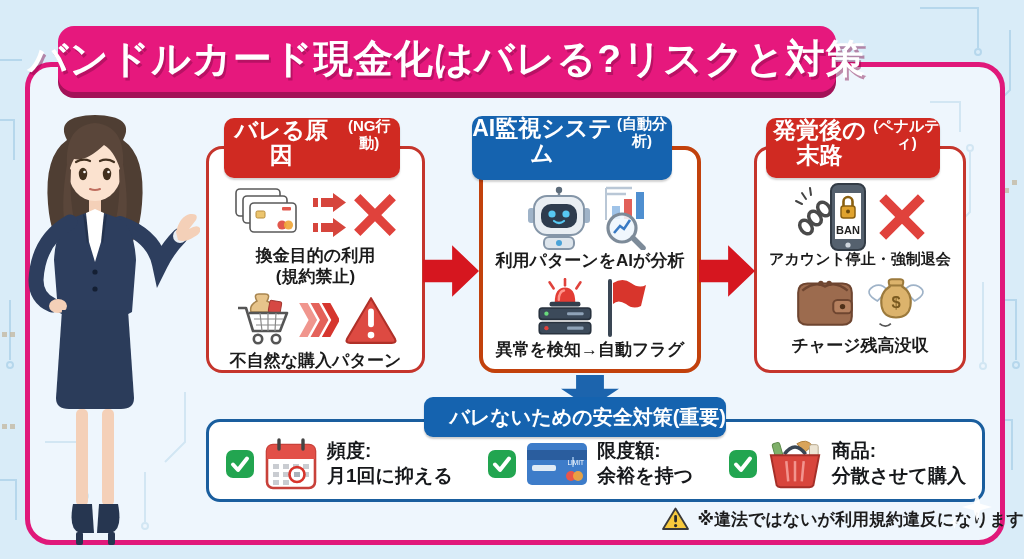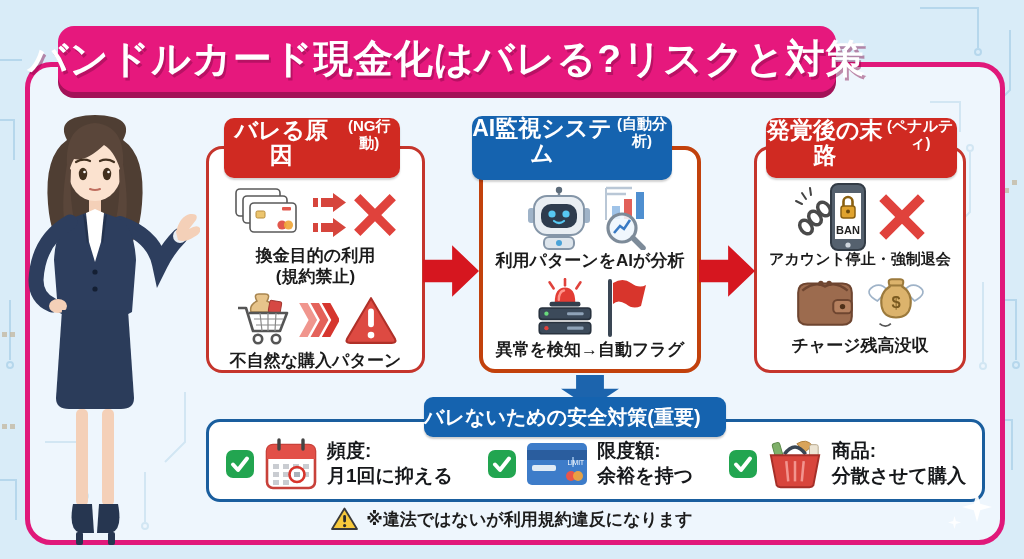--- a/index.html
+++ b/index.html
@@ -31,47 +31,47 @@
 
   .box-header { position:absolute; z-index:5; border-radius:10px; color:#fff; text-align:center;
     display:flex; flex-direction:row; justify-content:center; line-height:1.1;
     box-shadow:0 2px 2px rgba(0,0,0,.18); }
   .box-header .h1 { font-size:23px; font-weight:bold; }
   .box-header .h2 { font-size:15px; font-weight:bold; }
   .hdr-red  { background:#d02a22; }
   .hdr-blue { background:#1563af; }
   #hdr1 { left:224px; top:118px; width:176px; height:60px; }
   #hdr2 { left:472px; top:116px; width:200px; height:64px; }
-  #hdr3 { left:766px; top:118px; width:191px; height:60px; }
+  #hdr3 { left:766px; top:118px; width:174px; height:60px; }
 
   .box-content { position:absolute; inset:0; display:flex; flex-direction:column;
     align-items:center; padding-top:38px; z-index:4; }
   .icon-row { display:flex; align-items:center; justify-content:center; gap:5px; height:60px; }
   .caption { font-weight:bold; font-size:17px; color:#1b1b1b; text-align:center; line-height:1.22; margin:3px 0 5px; }
   .caption.small { font-size:15px; }
 
   .arrow-right { position:absolute; width:56px; height:56px; background:#d6161f; z-index:4;
     clip-path:polygon(0 30%,52% 30%,52% 4%,100% 50%,52% 96%,52% 70%,0 70%); }
   #arr1 { left:423px; top:243px; }
   #arr2 { left:699px; top:243px; }
   .arrow-down { position:absolute; left:561px; top:375px; width:58px; height:33px; background:#1c64ad; z-index:4;
     clip-path:polygon(26% 0,74% 0,74% 42%,100% 42%,50% 100%,0 42%,26% 42%); }
 
   .safety-box { position:absolute; left:206px; top:419px; width:779px; height:83px;
     background:#fff; border:3px solid #1a5e9e; border-radius:14px; z-index:3;
     display:flex; align-items:center; justify-content:space-between; padding:10px 16px 4px; }
   .safety-header { position:absolute; left:424px; top:397px; width:302px; height:40px; z-index:5;
-    background:#1563af; border-radius:9px; display:flex; align-items:center; justify-content:flex-start;
+    background:#1563af; border-radius:9px; display:flex; align-items:center; justify-content:flex-end;
     box-shadow:0 2px 2px rgba(0,0,0,.2); }
   .safety-header span { color:#fff; font-size:20px; font-weight:bold; white-space:nowrap; }
   .safety-item { display:flex; align-items:center; gap:8px; }
   .safety-text { font-weight:bold; font-size:19px; color:#16181b; line-height:1.3; white-space:nowrap; }
 
   .footer-note { position:absolute; left:0; top:507px; width:100%; z-index:4;
-    display:flex; align-items:center; justify-content:center; gap:8px; }
+    display:flex; align-items:center; justify-content:flex-end; gap:8px; }
   .footer-note span { font-weight:bold; font-size:17px; color:#1c1c1c; }
 
   .sparkle { position:absolute; z-index:7; }
 </style>
 </head>
 <body>
 
 <div class="stage">
 
   <svg class="bg-traces" viewBox="0 0 1024 559">

